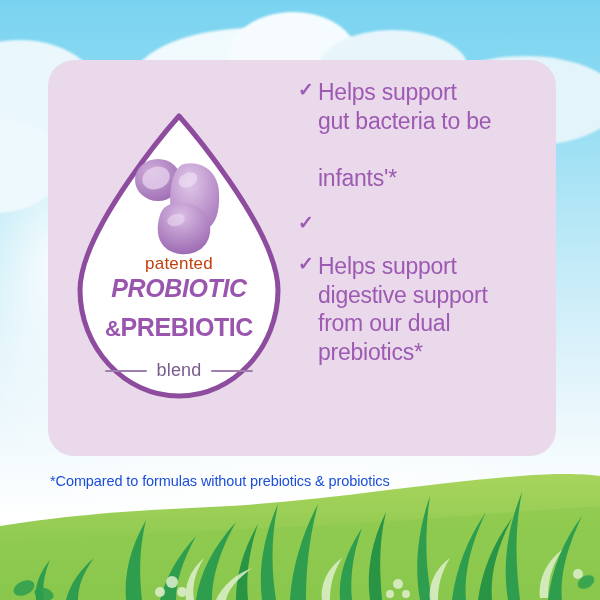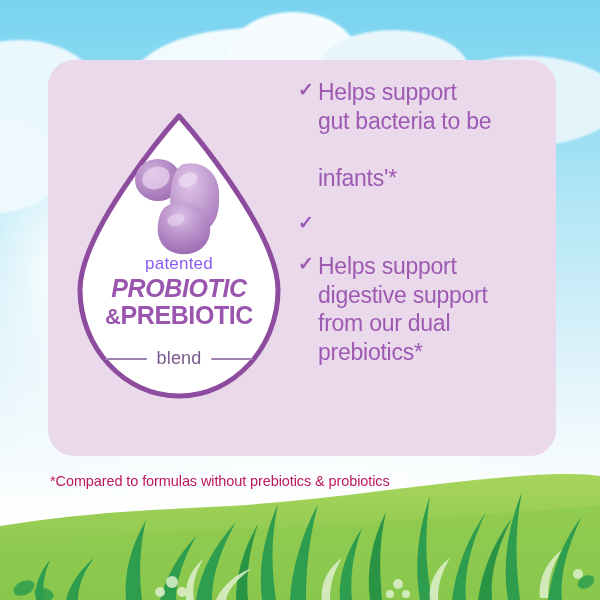--- a/index.html
+++ b/index.html
@@ -43,27 +43,27 @@
   
   .droplet{position:absolute;left:66px;top:108px;width:226px;height:296px;}
   .droplet svg{display:block;width:226px;height:296px;}
 
   .drop-text{
     position:absolute;left:66px;top:108px;width:226px;height:296px;
     display:flex;flex-direction:column;align-items:center;
     pointer-events:none;
   }
   .d-patented{
-    margin-top:146px;font-size:17px;letter-spacing:.2px;color:#8b5cf6;font-weight:400;
+    margin-top:146px;font-size:17px;letter-spacing:.2px;color:#c2410c;font-weight:400;
   }
   .d-probiotic{
     margin-top:1px;font-size:25px;font-weight:700;color:#9a56ae;letter-spacing:-0.4px;line-height:1.06;font-style:italic;
   }
   .d-prebiotic{
-    margin-top:0px;font-size:25px;font-weight:700;color:#9a56ae;letter-spacing:-0.4px;line-height:1.06;
+    margin-top:12px;font-size:25px;font-weight:700;color:#9a56ae;letter-spacing:-0.4px;line-height:1.06;
   }
   .d-prebiotic .amp{font-size:22px;}
   .d-blendrow{
     margin-top:20px;display:flex;align-items:center;gap:9px;
   }
   .d-rule{width:42px;height:2px;background:#9f7fae;border-radius:2px;}
   .d-blend{font-size:18px;color:#7a5b8c;font-weight:500;letter-spacing:.2px;}
 
   
   .bullets{position:absolute;left:298px;top:78px;width:250px;}
@@ -74,21 +74,21 @@
     font-weight:700;margin-right:3px;
   }
   .btext{
     color:#9d5ab2;font-size:23px;line-height:1.245;font-weight:500;
     letter-spacing:-0.25px;
   }
 
   
   .footnote{
     position:absolute;left:50px;top:473px;width:520px;
-    color:#be185d;font-size:14.5px;letter-spacing:-0.1px;
+    color:#1d4ed8;font-size:14.5px;letter-spacing:-0.1px;
     font-family:"Liberation Sans",sans-serif;
   }
 </style>
 </head>
 <body>
 
 <div id="stage">
 
   <div class="sky">
     <div class="sky-left-glow"></div>

